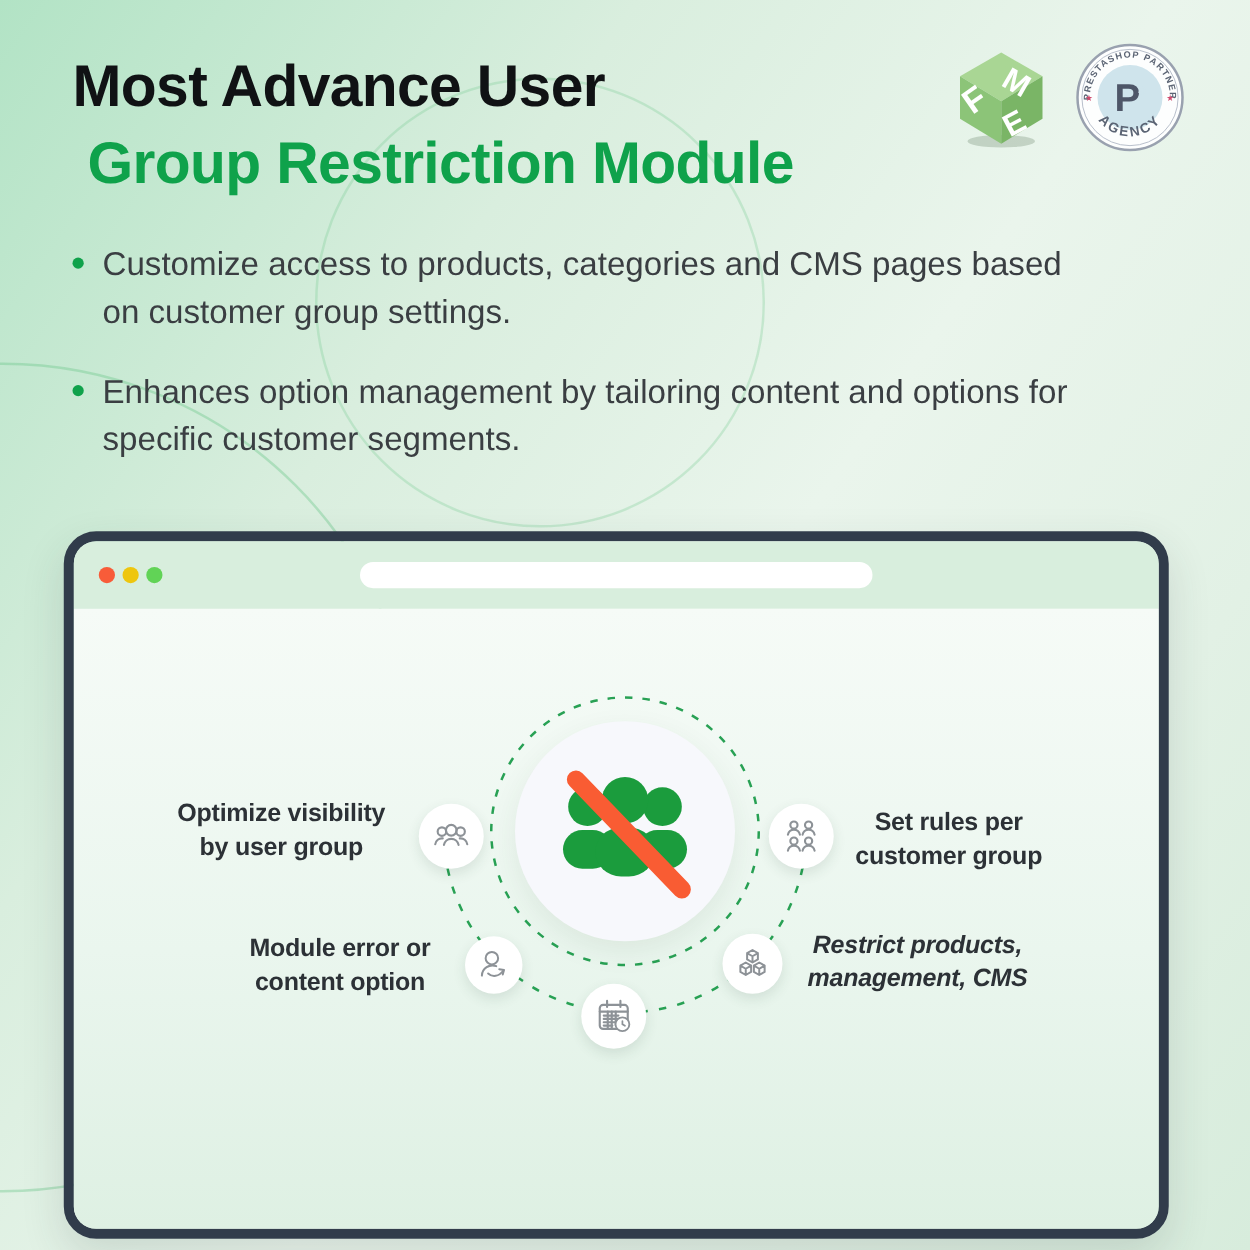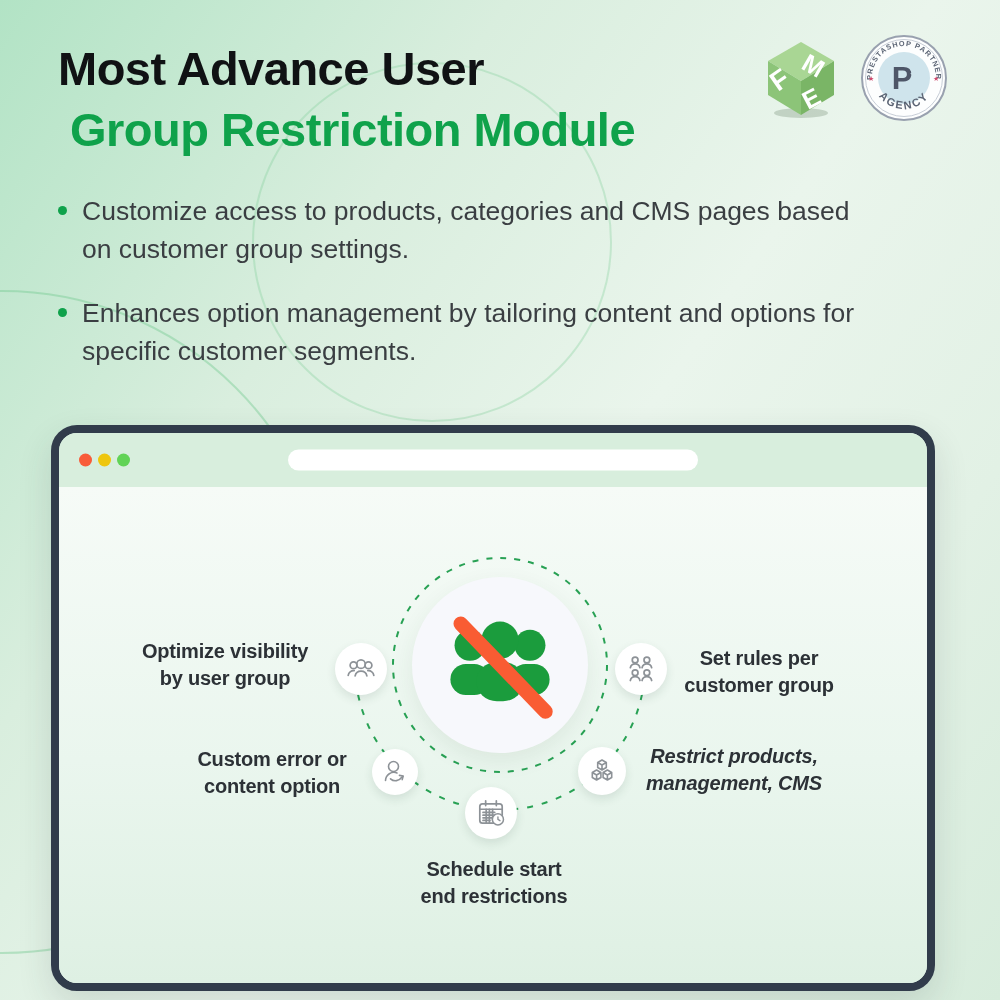--- a/index.html
+++ b/index.html
@@ -207,26 +207,22 @@
 
       <div class="sat-label lab1">
         <div>Optimize visibility</div>
         <div>by user group</div>
       </div>
       <div class="sat-label lab2">
         <div>Set rules per</div>
         <div>customer group</div>
       </div>
       <div class="sat-label lab3">
-        <div>Custom error or</div>
+        <div>Module error or</div>
         <div>content option</div>
       </div>
       <div class="sat-label lab4">
         <div>Restrict products,</div>
         <div>management, CMS</div>
       </div>
-      <div class="sat-label lab5">
-        <div>Schedule start</div>
-        <div>end restrictions</div>
-      </div>
     </div>
   </div>
 </div>
 
 </body></html>

